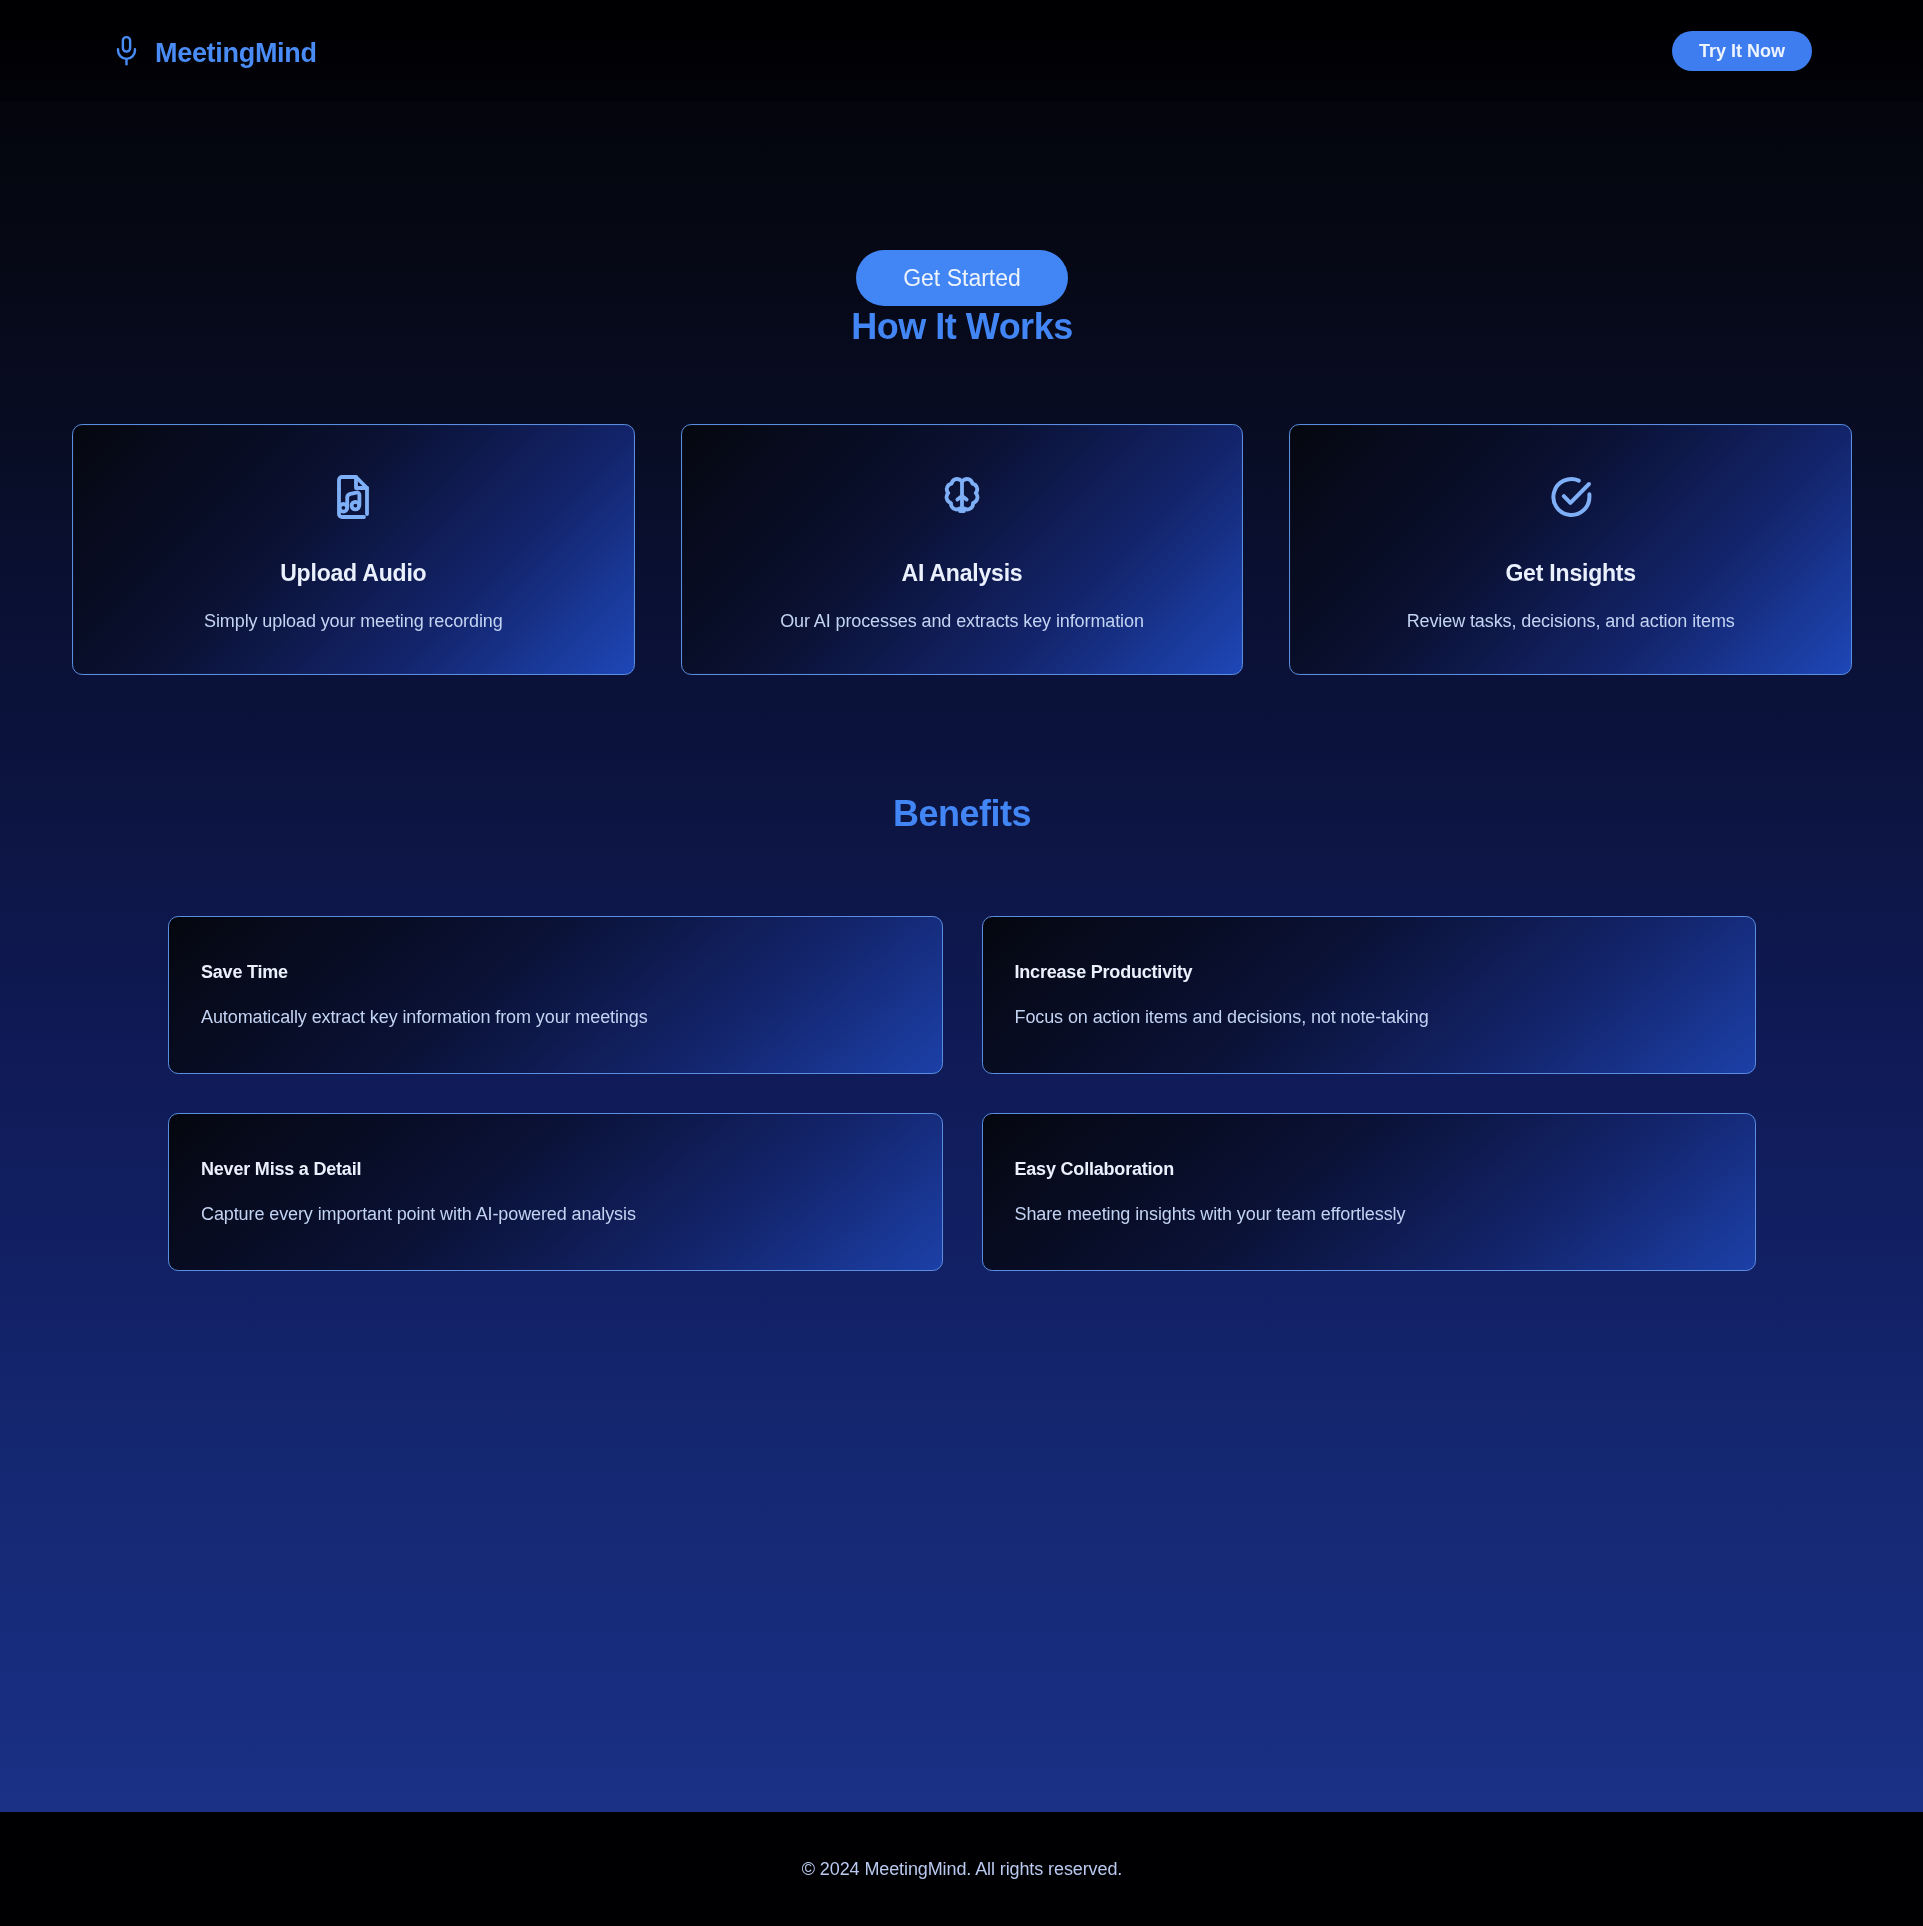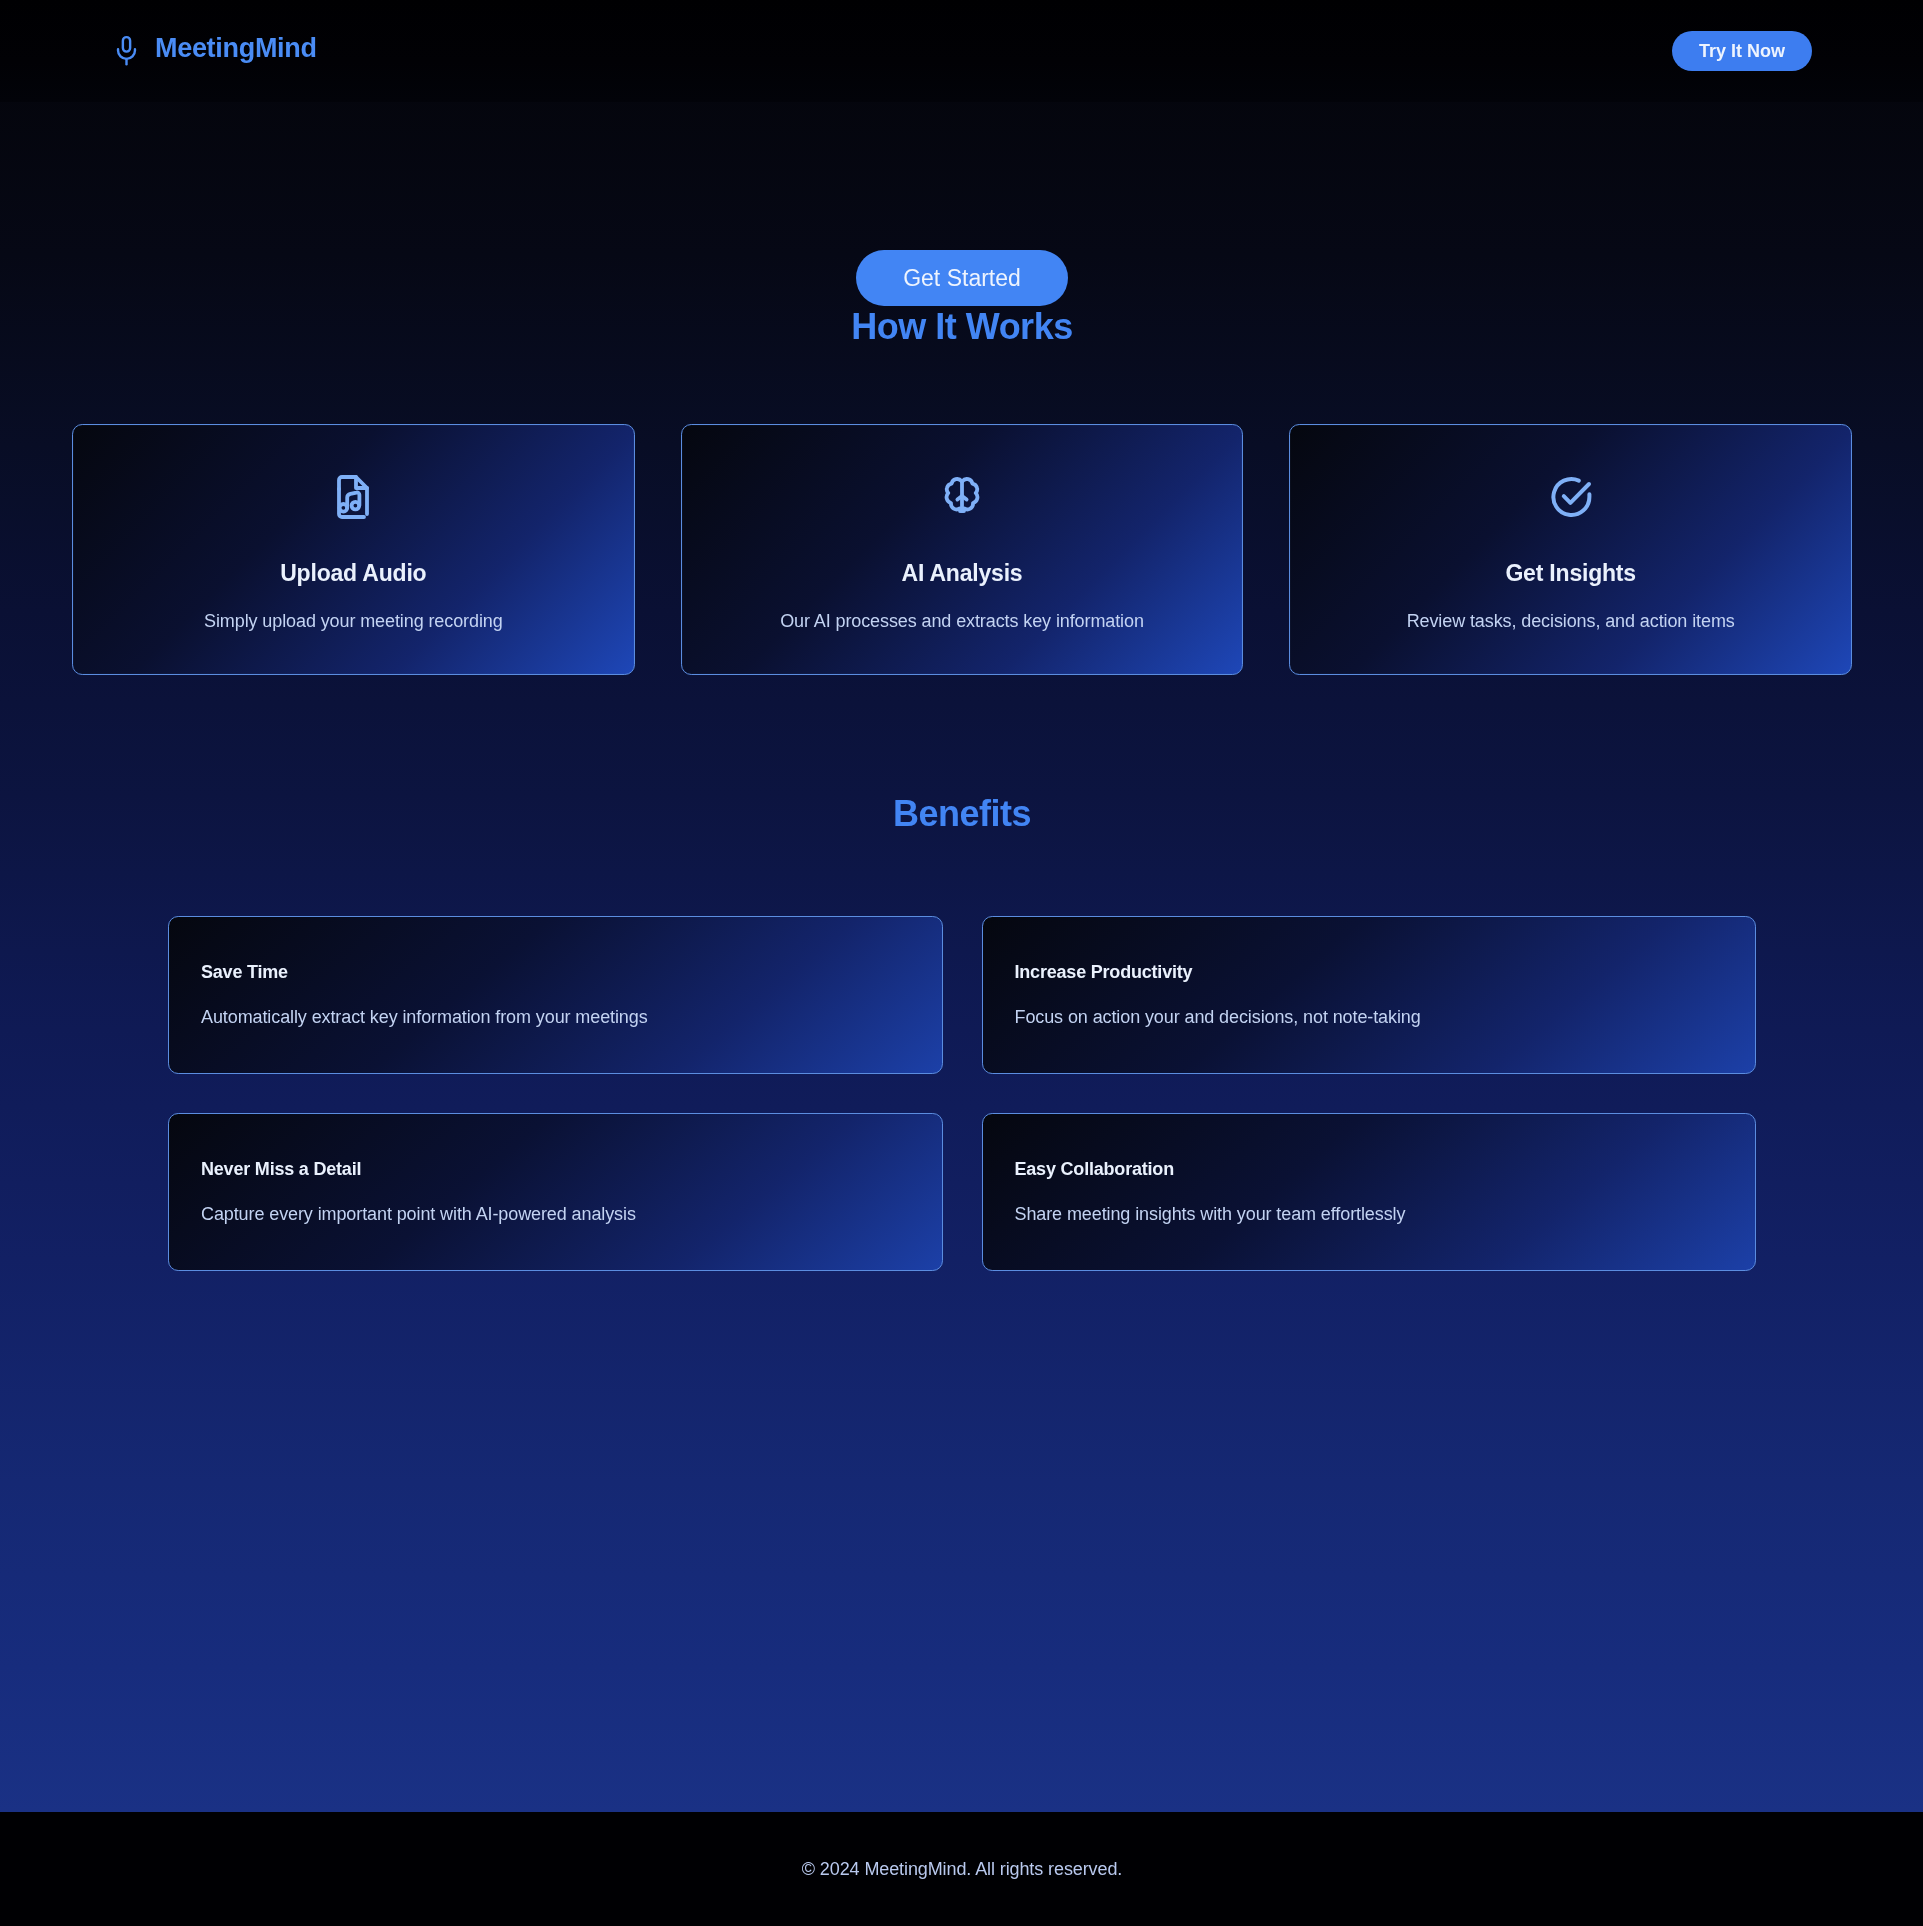--- a/index.html
+++ b/index.html
@@ -42,21 +42,21 @@
     flex: 0 0 auto;
     padding: 0 112px;
     display: flex;
     align-items: center;
     justify-content: space-between;
     background: linear-gradient(180deg, #000002 0%, #010105 60%, #020309 100%);
   }
 
   .brand {
     display: flex;
-    align-items: flex-start;
+    align-items: flex-end;
     gap: 14px;
   }
 
   .brand-icon {
     width: 29px;
     height: 32px;
     display: block;
     flex: 0 0 auto;
   }
 
@@ -312,21 +312,21 @@
     <h2 class="section-title">Benefits</h2>
     <div class="benefits-grid">
 
       <div class="benefit-card">
         <div class="benefit-title">Save Time</div>
         <div class="benefit-desc">Automatically extract key information from your meetings</div>
       </div>
 
       <div class="benefit-card">
         <div class="benefit-title">Increase Productivity</div>
-        <div class="benefit-desc">Focus on action your and decisions, not note-taking</div>
+        <div class="benefit-desc">Focus on action items and decisions, not note-taking</div>
       </div>
 
       <div class="benefit-card">
         <div class="benefit-title">Never Miss a Detail</div>
         <div class="benefit-desc">Capture every important point with AI-powered analysis</div>
       </div>
 
       <div class="benefit-card">
         <div class="benefit-title">Easy Collaboration</div>
         <div class="benefit-desc">Share meeting insights with your team effortlessly</div>

